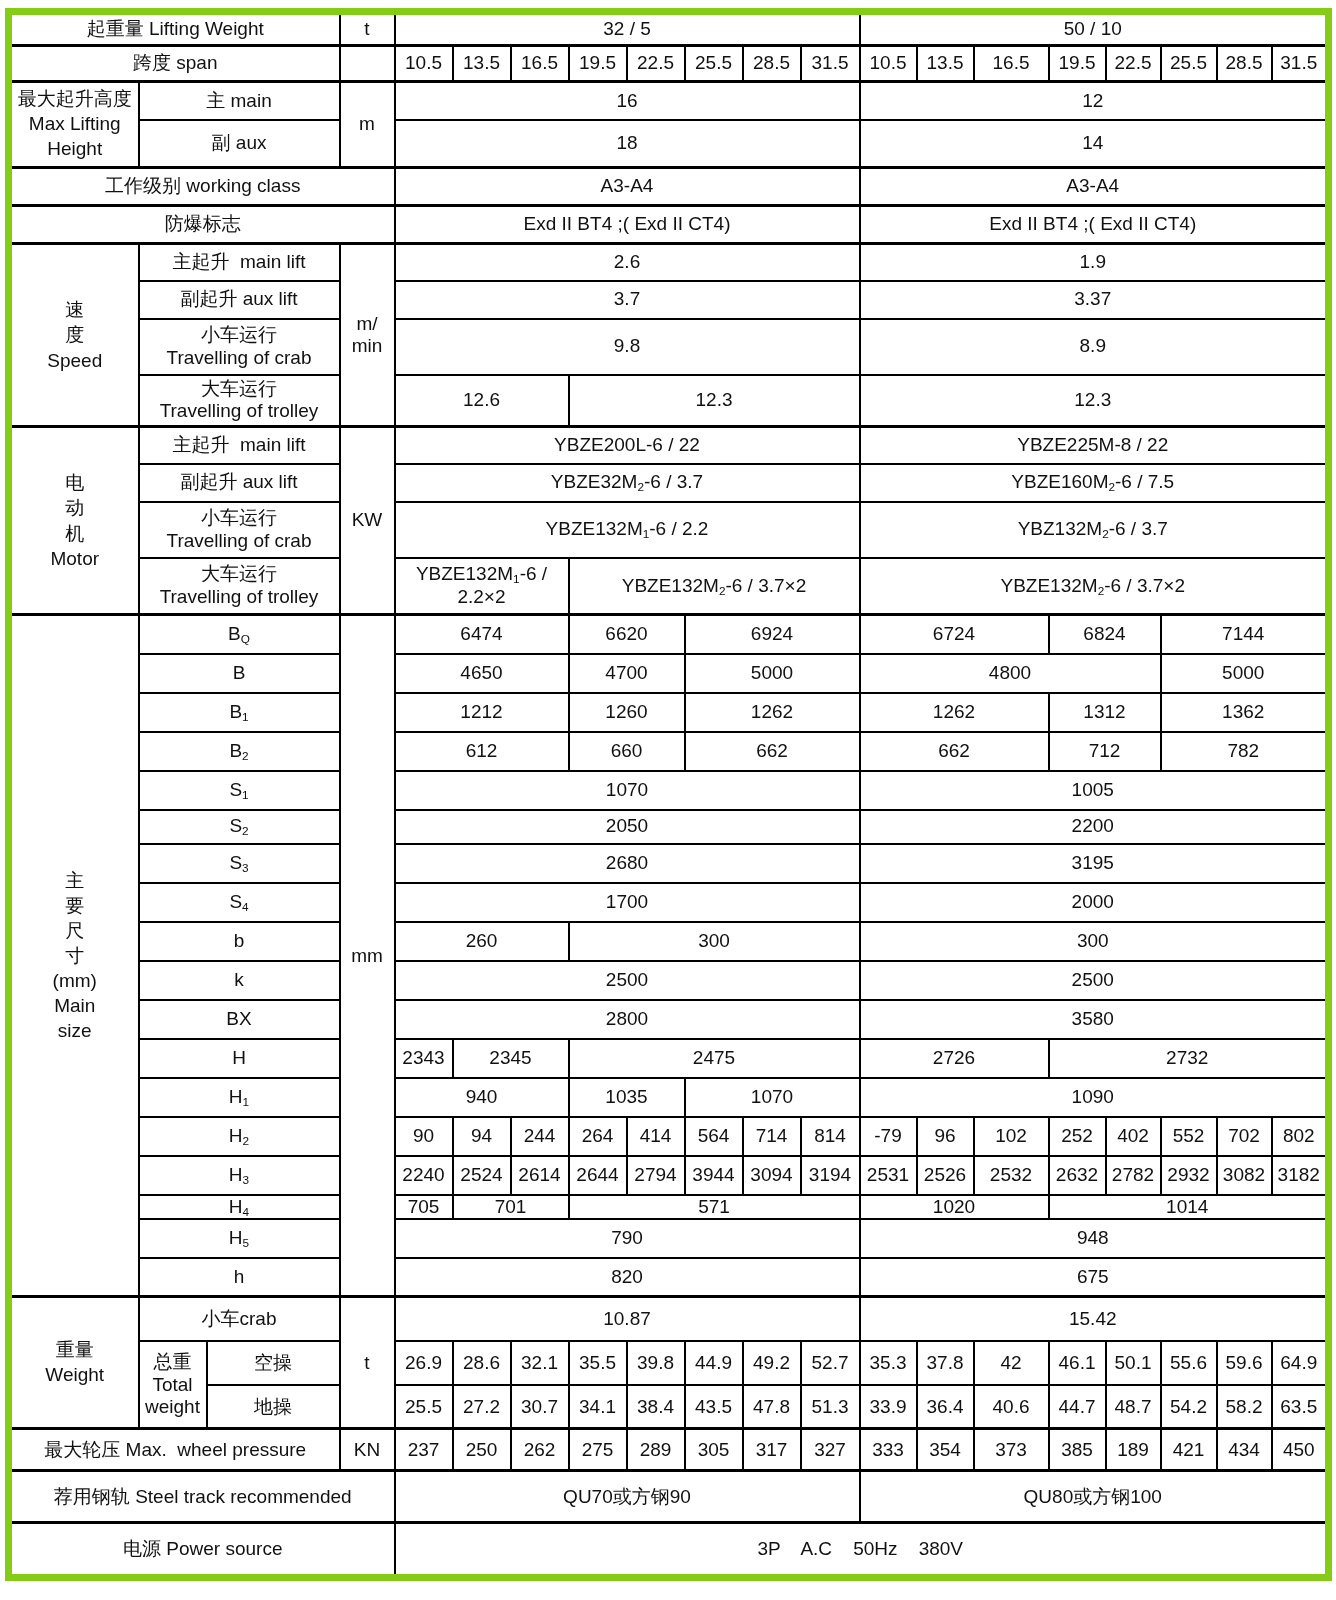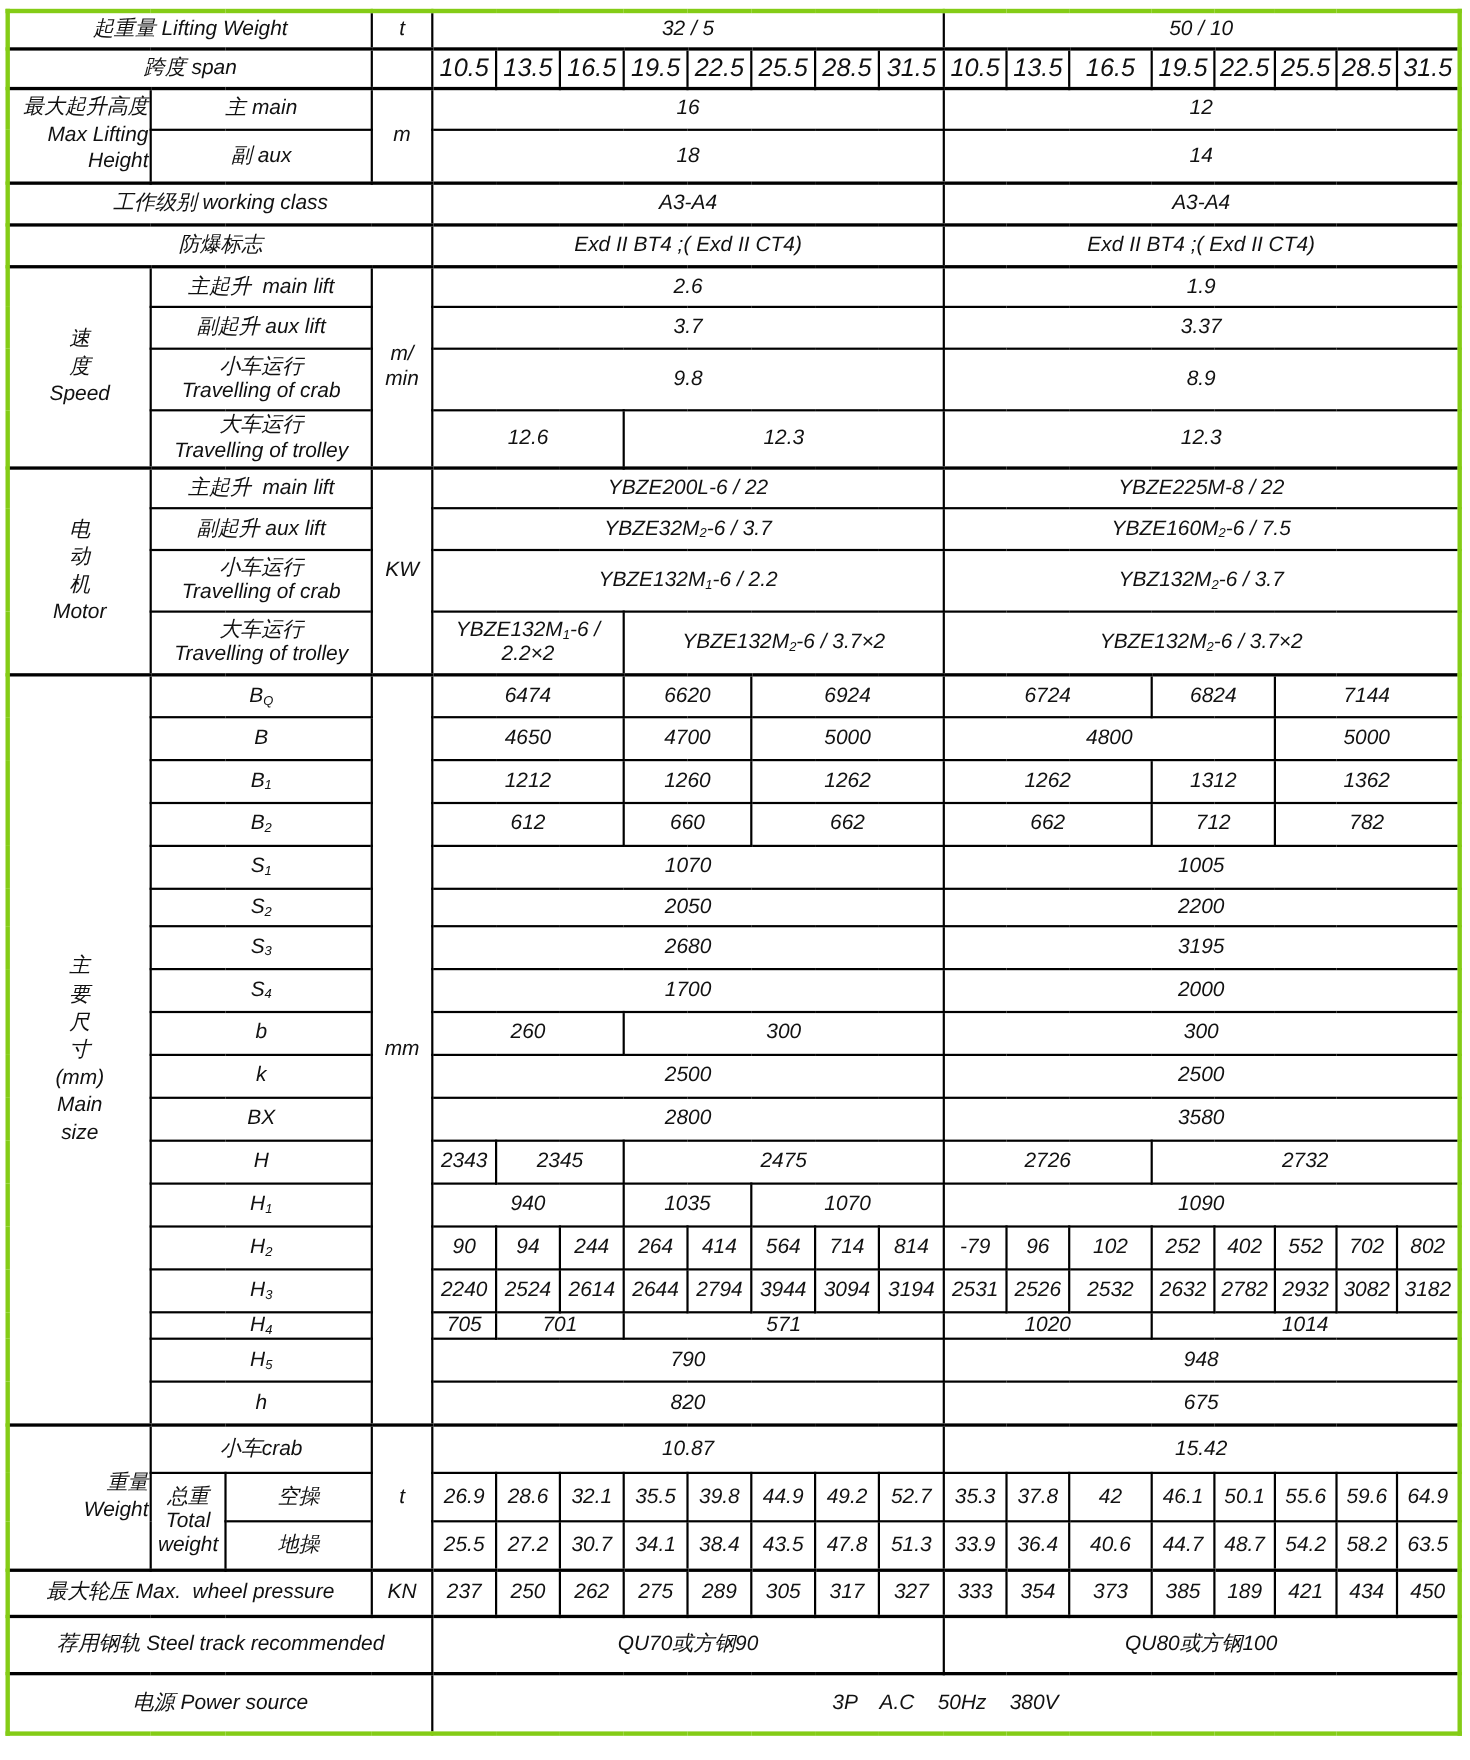--- a/index.html
+++ b/index.html
@@ -6,39 +6,38 @@
     margin: 0; padding: 0;
     width: 1336px; height: 1600px;
     background: #ffffff;
     font-family: "Liberation Sans", sans-serif;
     color: #111111;
   }
   table#spec {
     border-collapse: collapse;
     table-layout: fixed;
     margin: 8px 0 0 5px;
-    border: 4px solid #84cc16;
-    font-style: italic;
+    border: 7px solid #84cc16;
   }
   td {
     border: 2px solid #000;
     text-align: center;
     vertical-align: middle;
     padding: 0 1px;
     font-size: 19px;
     line-height: 1.18;
     overflow: hidden;
     white-space: pre-wrap;
     color: #111;
   }
   tr.sec td { border-top-width: 3px; }
   td.cat  { line-height: 1.32; }
-  td.cat2 { line-height: 1.3; text-align: right; }
+  td.cat2 { line-height: 1.3; }
   td.unit { font-size: 19px; }
-  td.hdr  { font-size: 23px; }
+  td.hdr  { font-size: 19px; }
   sub { font-size: 0.62em; vertical-align: -0.22em; }
 </style>
 </head>
 <body>
 
 <table id="spec">
   <colgroup>
       <col style="width: 130px;">
       <col style="width: 68px;">
       <col style="width: 133px;">

